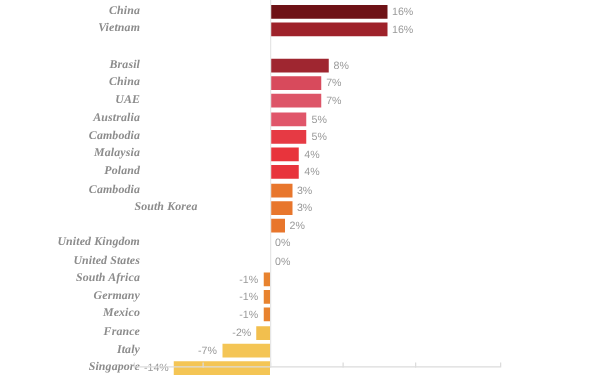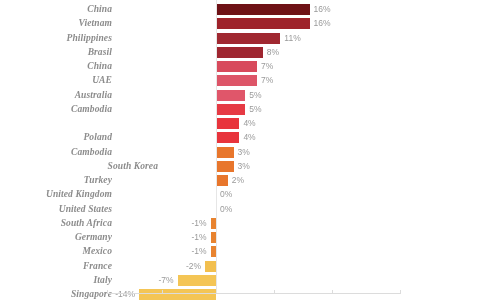--- a/index.html
+++ b/index.html
@@ -84,25 +84,20 @@
       <div class="row" style="top: 2px;">
         <div class="cat-label" style="color: rgb(140, 140, 140);">China</div>
         <div class="bar" style="background: rgb(110, 18, 22); left: 216px; width: 93.6px;"></div>
         <div class="val-label" style="color: rgb(154, 154, 154); left: 313.6px;">16%</div>
       </div>
       <div class="row" style="top: 16.25px;">
         <div class="cat-label" style="color: rgb(140, 140, 140);">Vietnam</div>
         <div class="bar" style="background: rgb(158, 34, 42); left: 216px; width: 93.6px;"></div>
         <div class="val-label" style="color: rgb(154, 154, 154); left: 313.6px;">16%</div>
       </div>
-      <div class="row" style="top: 30.5px;">
-        <div class="cat-label" style="color: rgb(140, 140, 140);">Philippines</div>
-        <div class="bar" style="background: rgb(160, 40, 49); left: 216px; width: 64.35px;"></div>
-        <div class="val-label" style="color: rgb(154, 154, 154); left: 284.35px;">11%</div>
-      </div>
       <div class="row" style="top: 44.75px; padding-left: 36px;">
         <div class="cat-label" style="color: rgb(140, 140, 140);">Brasil</div>
         <div class="bar" style="background: rgb(159, 38, 48); left: 216px; width: 46.8px;"></div>
         <div class="val-label" style="color: rgb(154, 154, 154); left: 266.8px;">8%</div>
       </div>
       <div class="row" style="top: 59px;">
         <div class="cat-label" style="color: rgb(140, 140, 140);">China</div>
         <div class="bar" style="background: rgb(216, 74, 92); left: 216px; width: 40.95px;"></div>
         <div class="val-label" style="color: rgb(154, 154, 154); left: 260.95px;">7%</div>
       </div>
@@ -115,40 +110,40 @@
         <div class="cat-label" style="color: rgb(140, 140, 140);">Australia</div>
         <div class="bar" style="background: rgb(224, 86, 106); left: 216px; width: 29.25px;"></div>
         <div class="val-label" style="color: rgb(154, 154, 154); left: 249.25px;">5%</div>
       </div>
       <div class="row" style="top: 101.75px;">
         <div class="cat-label" style="color: rgb(140, 140, 140);">Cambodia</div>
         <div class="bar" style="background: rgb(230, 58, 68); left: 216px; width: 29.25px;"></div>
         <div class="val-label" style="color: rgb(154, 154, 154); left: 249.25px;">5%</div>
       </div>
       <div class="row" style="top: 116px;">
+        <div class="cat-label" style="color: rgb(140, 140, 140);">Malaysia</div>
         <div class="bar" style="background: rgb(232, 52, 60); left: 216px; width: 23.4px;"></div>
         <div class="val-label" style="color: rgb(154, 154, 154); left: 243.4px;">4%</div>
       </div>
       <div class="row" style="top: 130.25px; padding-left: 32px;">
         <div class="cat-label" style="color: rgb(140, 140, 140);">Poland</div>
         <div class="bar" style="background: rgb(232, 52, 60); left: 216px; width: 23.4px;"></div>
         <div class="val-label" style="color: rgb(154, 154, 154); left: 243.4px;">4%</div>
       </div>
       <div class="row" style="top: 144.5px;">
         <div class="cat-label" style="color: rgb(140, 140, 140);">Cambodia</div>
         <div class="bar" style="background: rgb(232, 118, 44); left: 216px; width: 17.55px;"></div>
         <div class="val-label" style="color: rgb(154, 154, 154); left: 237.55px;">3%</div>
       </div>
       <div class="row" style="top: 158.75px;">
         <div class="cat-label" style="color: rgb(140, 140, 140); padding-left: 46px;">South Korea</div>
         <div class="bar" style="background: rgb(232, 118, 44); left: 216px; width: 17.55px;"></div>
         <div class="val-label" style="color: rgb(154, 154, 154); left: 237.55px;">3%</div>
       </div>
       <div class="row" style="top: 173px;">
-        <div class="cat-label" style="color: rgb(140, 140, 140);">Turkey</div>
         <div class="bar" style="background: rgb(232, 118, 44); left: 216px; width: 11.7px;"></div>
         <div class="val-label" style="color: rgb(154, 154, 154); left: 231.7px;">2%</div>
       </div>
       <div class="row" style="top: 187.25px; padding-left: 32px;">
         <div class="cat-label" style="color: rgb(140, 140, 140);">United Kingdom</div>
         <div class="val-label" style="color: rgb(154, 154, 154); left: 220px;">0%</div>
       </div>
       <div class="row" style="top: 201.5px;">
         <div class="cat-label" style="color: rgb(140, 140, 140);">United States</div>
         <div class="val-label" style="color: rgb(154, 154, 154); left: 220px;">0%</div>

